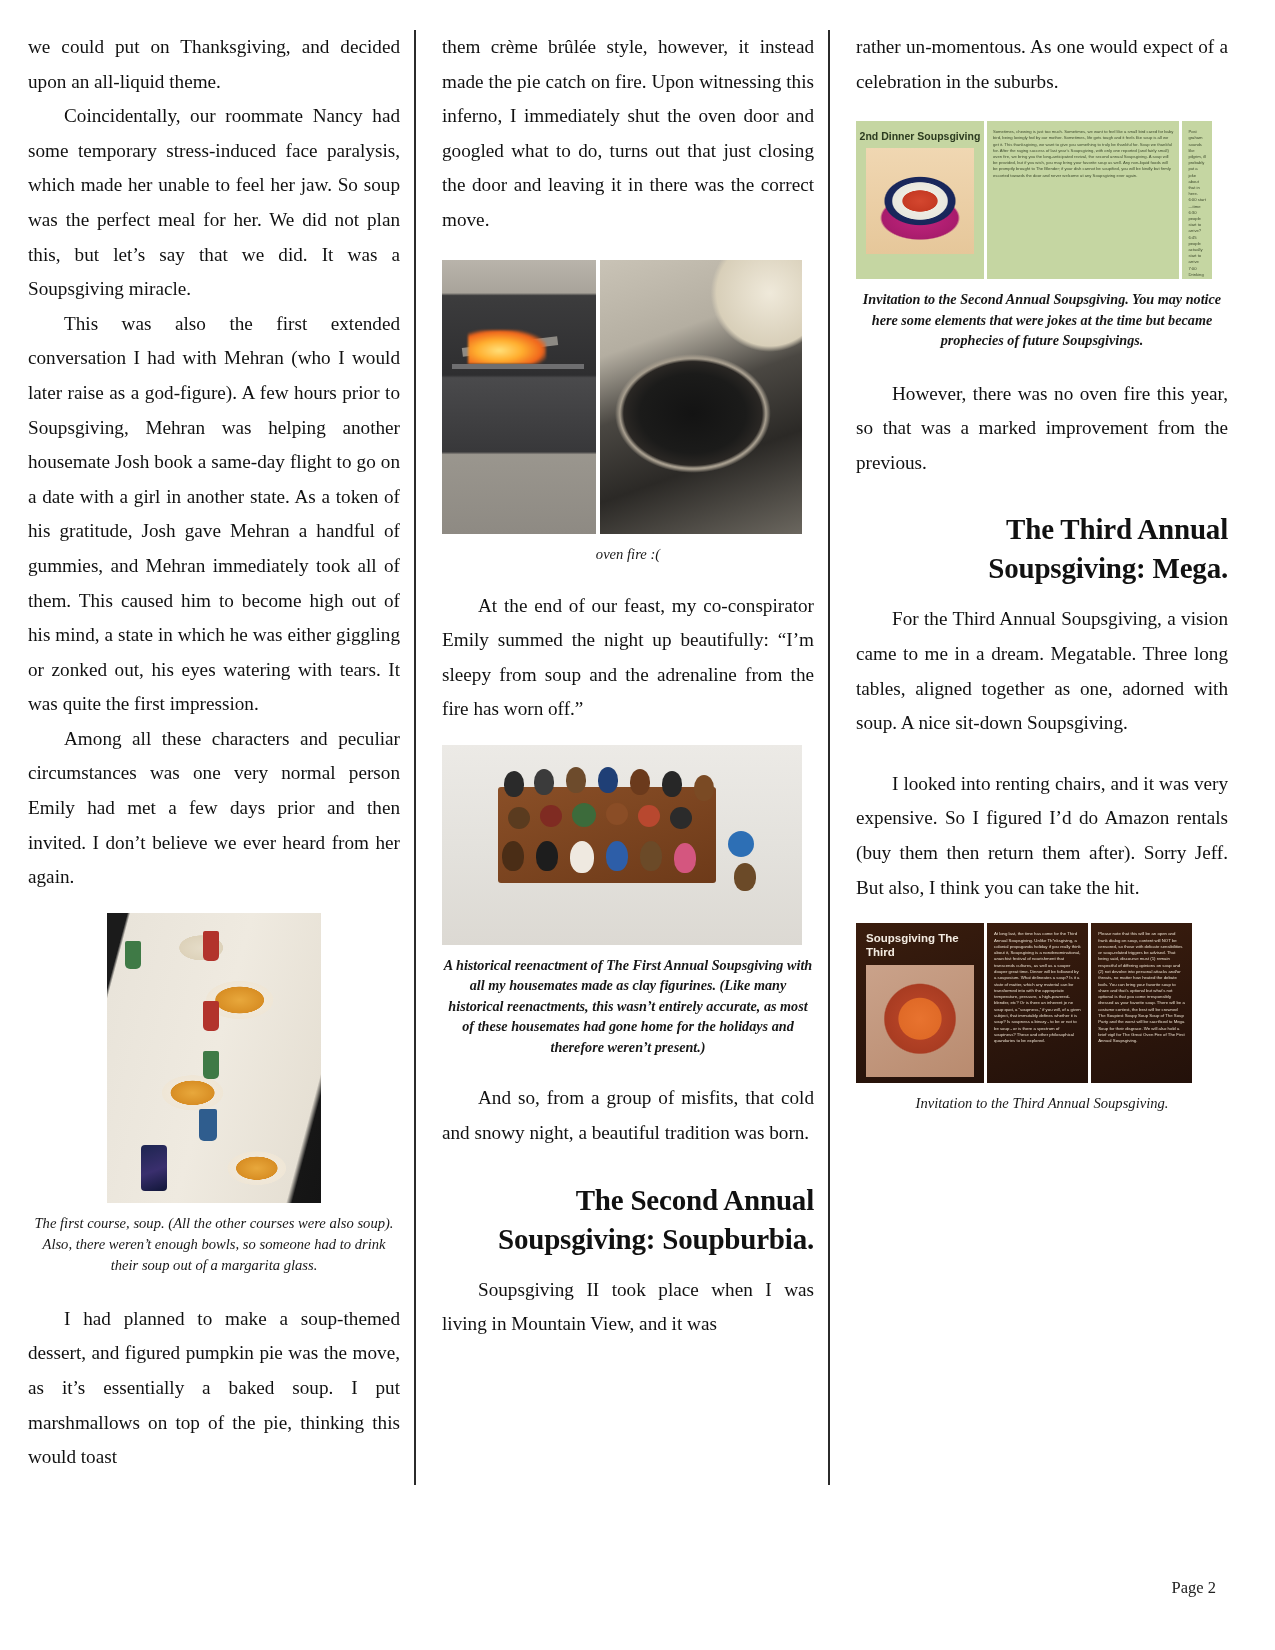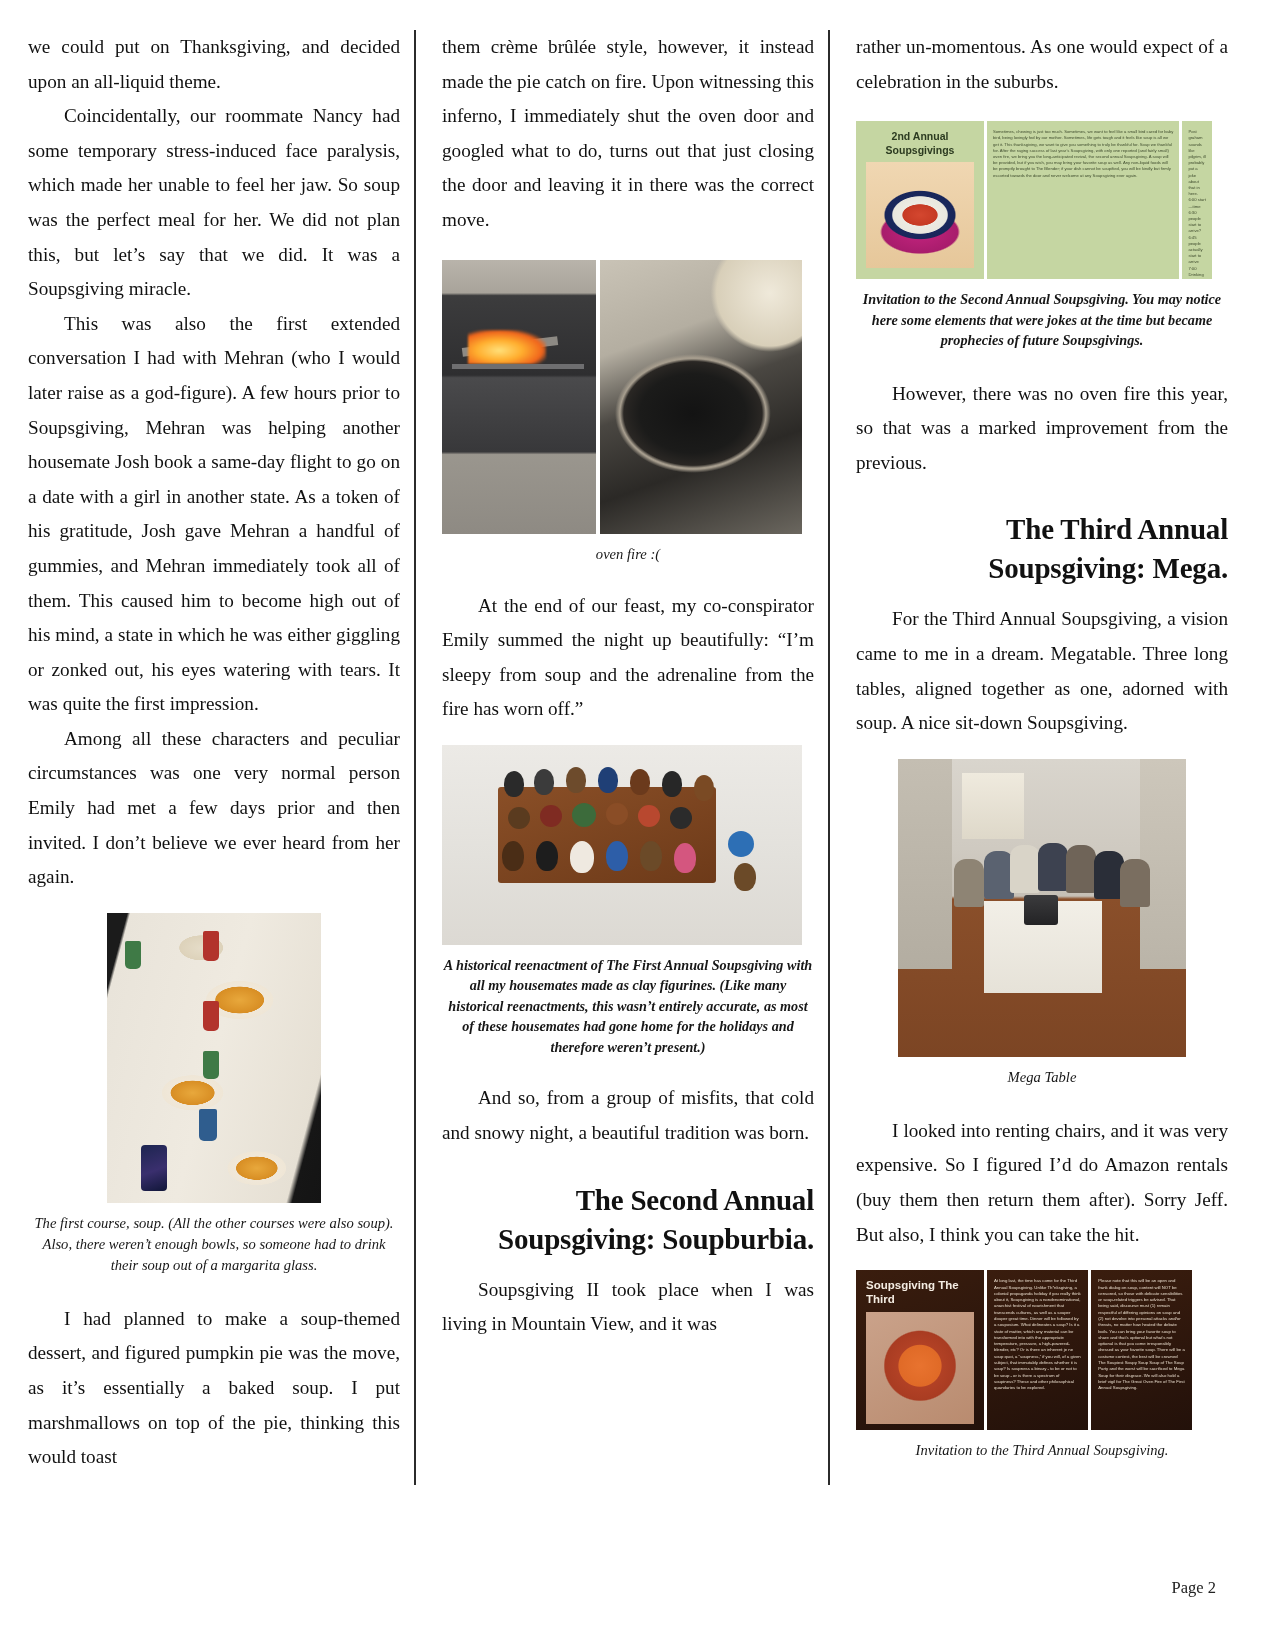--- a/index.html
+++ b/index.html
@@ -300,21 +300,21 @@
       <p class="body" style="margin-top:14px;">Soupsgiving II took place when I was living in Mountain View, and it was</p>
     </div>
 
     <div class="col col-right">
 
       <p class="body noindent">rather un-momentous. As one would expect of a celebration in the suburbs.</p>
 
       <div class="figure first">
         <div class="invite2">
           <div class="panel p1">
-            <div class="inv-title">2nd Annual Soupsgivings</div>
+            <div class="inv-title">2nd Dinner Soupsgiving</div>
             <div class="soupimg"></div>
           </div>
           <div class="panel p2">
             <div class="microtext">Sometimes, chewing is just too much. Sometimes, we want to feel like a small bird cared for baby bird, being lovingly fed by our mother. Sometimes, life gets tough and it feels like soup is all we get it. This thanksgiving, we want to give you something to truly be thankful for. Soup we thankful for.
 
 After the raging success of last year’s Soupsgiving, with only one reported (and fairly small) oven fire, we bring you the long-anticipated revival, the second annual Soupsgiving.
 
 A soup will be provided, but if you wish, you may bring your favorite soup as well. Any non-liquid foods will be promptly brought to The Blender; if your dish cannot be soupified, you will be kindly but firmly escorted towards the door and never welcome at any Soupsgiving ever again.</div>
           </div>
           <div class="panel p3">
@@ -328,37 +328,20 @@
         </div>
         <div class="caption small">Invitation to the Second Annual Soupsgiving. You may notice here some elements that were jokes at the time but became prophecies of future Soupsgivings.</div>
       </div>
 
       <p class="body" style="margin-top:26px;">However, there was no oven fire this year, so that was a marked improvement from the previous.</p>
 
       <h2 class="heading">The Third Annual Soupsgiving: Mega.</h2>
 
       <p class="body" style="margin-top:14px;">For the Third Annual Soupsgiving, a vision came to me in a dream. Megatable. Three long tables, aligned together as one, adorned with soup. A nice sit-down Soupsgiving.</p>
 
-      <div class="figure">
-        <div class="photo photo-mega">
-          <div class="wall-left"></div>
-          <div class="wall-right"></div>
-          <div class="window"></div>
-          <div class="person" style="left:56px;  top:100px; background:#8e8474;"></div>
-          <div class="person" style="left:86px;  top:92px;  background:#5a6270;"></div>
-          <div class="person" style="left:112px; top:86px;  background:#d9d4c8;"></div>
-          <div class="person" style="left:140px; top:84px;  background:#3d4250;"></div>
-          <div class="person" style="left:168px; top:86px;  background:#6f6458;"></div>
-          <div class="person" style="left:196px; top:92px;  background:#2a2e38;"></div>
-          <div class="person" style="left:222px; top:100px; background:#7a6e60;"></div>
-          <div class="table"></div>
-          <div class="pot"></div>
-        </div>
-        <div class="caption">Mega Table</div>
-      </div>
 
       <p class="body" style="margin-top:26px;">I looked into renting chairs, and it was very expensive. So I figured I’d do Amazon rentals (buy them then return them after). Sorry Jeff. But also, I think you can take the hit.</p>
 
       <div class="figure">
         <div class="invite3">
           <div class="panel p1">
             <div class="inv-title">Soupsgiving The Third</div>
             <div class="soupimg"></div>
           </div>
           <div class="panel p2">

